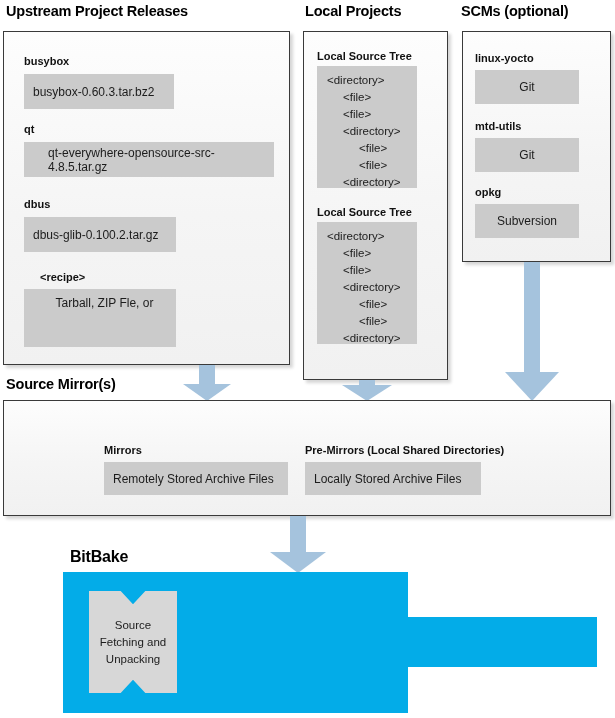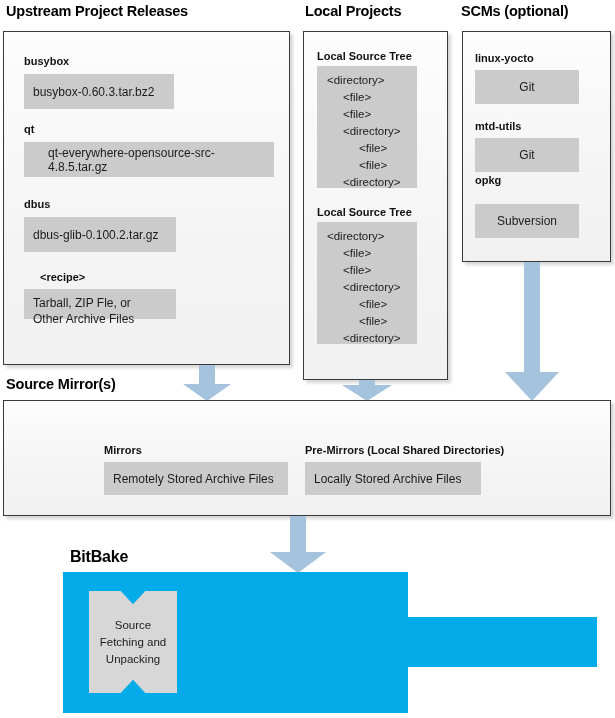--- a/index.html
+++ b/index.html
@@ -129,23 +129,22 @@
 <div class="item-label" style="left:24px; top:55px;">busybox</div>
 <div class="gbox pad-l" style="left:24px; top:74px; width:150px; height:35px;">busybox-0.60.3.tar.bz2</div>
 
 <div class="item-label" style="left:24px; top:123px;">qt</div>
 <div class="gbox pad-l" style="left:24px; top:142px; width:250px; height:35px;padding-left:24px;">qt-everywhere-opensource-src-4.8.5.tar.gz</div>
 
 <div class="item-label" style="left:24px; top:198px;">dbus</div>
 <div class="gbox pad-l" style="left:24px; top:217px; width:152px; height:35px;">dbus-glib-0.100.2.tar.gz</div>
 
 <div class="item-label" style="left:24px; top:271px;margin-left:16px;">&lt;recipe&gt;</div>
-<div class="gbox col" style="left:24px; top:289px; width:152px; height:30px; padding-left:9px;">
+<div class="gbox col" style="left:24px; top:289px; width:152px; height:58px; padding-left:9px;text-align:center;">
   <div>Tarball, ZIP Fle, or</div>
-  <div>Other Archive Files</div>
 </div>
 
 <div class="sec-title" style="left:305px; top:3px;">Local Projects</div>
 
 <div class="panel" style="left:303px; top:31px; width:145px; height:349px;"></div>
 
 <div class="item-label" style="left:317px; top:50px;">Local Source Tree</div>
 <div class="tree" style="left:317px; top:66px; width:100px; height:122px;">
   <div class="d0">&lt;directory&gt;</div>
   <div class="d1">&lt;file&gt;</div>
@@ -170,21 +169,21 @@
 <div class="sec-title" style="left:461px; top:3px;">SCMs (optional)</div>
 
 <div class="panel" style="left:462px; top:31px; width:149px; height:231px;"></div>
 
 <div class="item-label" style="left:475px; top:52px;">linux-yocto</div>
 <div class="gbox center" style="left:475px; top:70px; width:104px; height:34px;">Git</div>
 
 <div class="item-label" style="left:475px; top:120px;">mtd-utils</div>
 <div class="gbox center" style="left:475px; top:138px; width:104px; height:34px;">Git</div>
 
-<div class="item-label" style="left:475px; top:174px;">opkg</div>
+<div class="item-label" style="left:475px; top:186px;">opkg</div>
 <div class="gbox center" style="left:475px; top:204px; width:104px; height:34px;">Subversion</div>
 
 <div class="arrow-wrap" style="left:183px; top:365px; width:48px; height:36px;">
   <div class="arrow-shaft" style="left:16px; top:0; width:16px; height:19px;"></div>
   <div class="arrow-head" style="left:0; top:19px; border-left-width:24px; border-right-width:24px; border-top-width:17px;"></div>
 </div>
 
 <div class="arrow-wrap" style="left:342px; top:380px; width:50px; height:21px;">
   <div class="arrow-shaft" style="left:17px; top:0; width:16px; height:5px;"></div>
   <div class="arrow-head" style="left:0; top:5px; border-left-width:25px; border-right-width:25px; border-top-width:16px;"></div>

